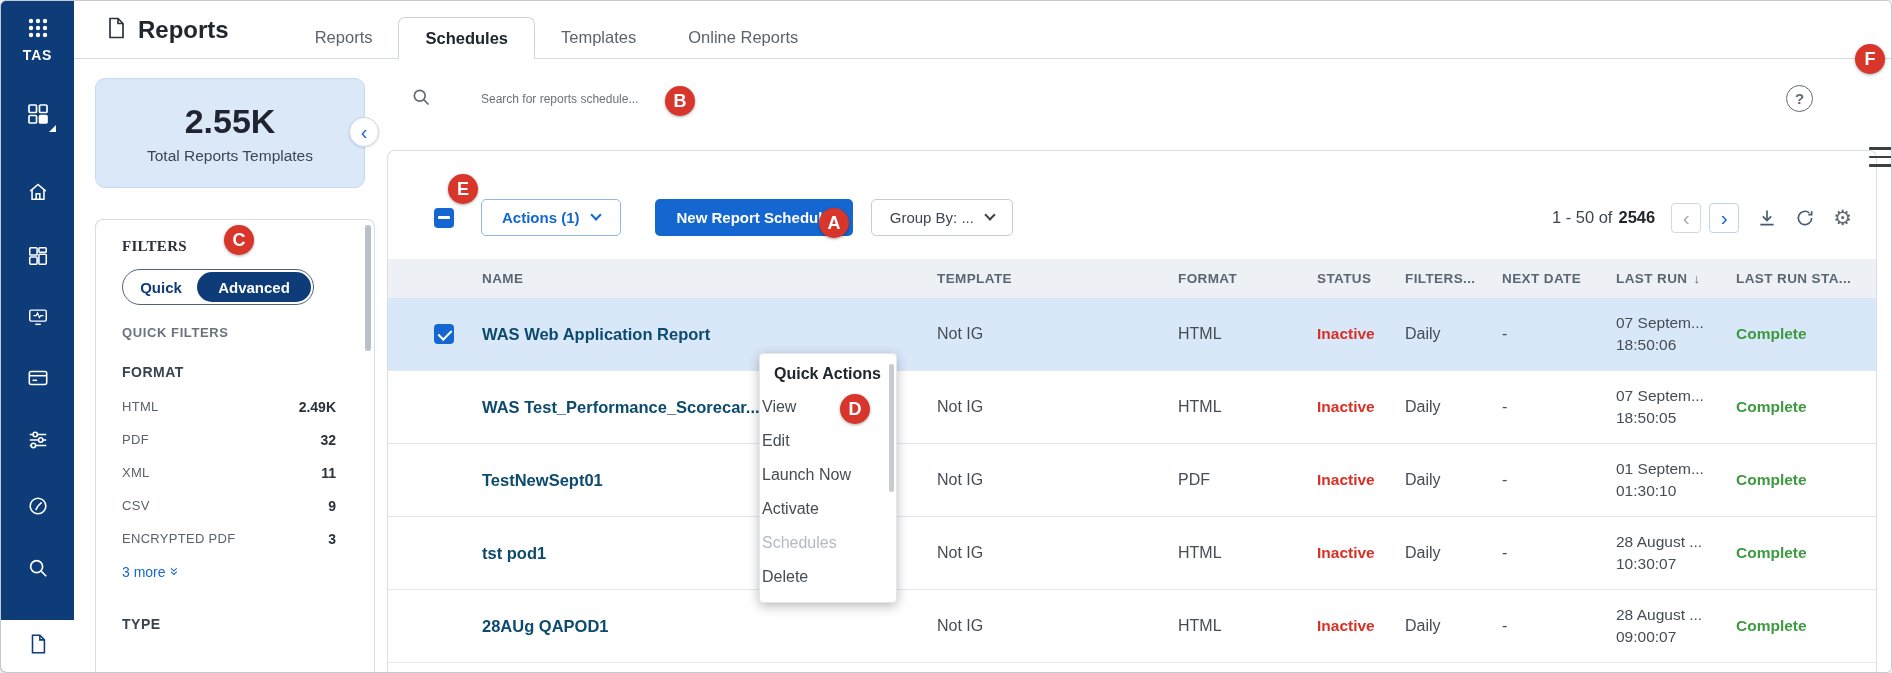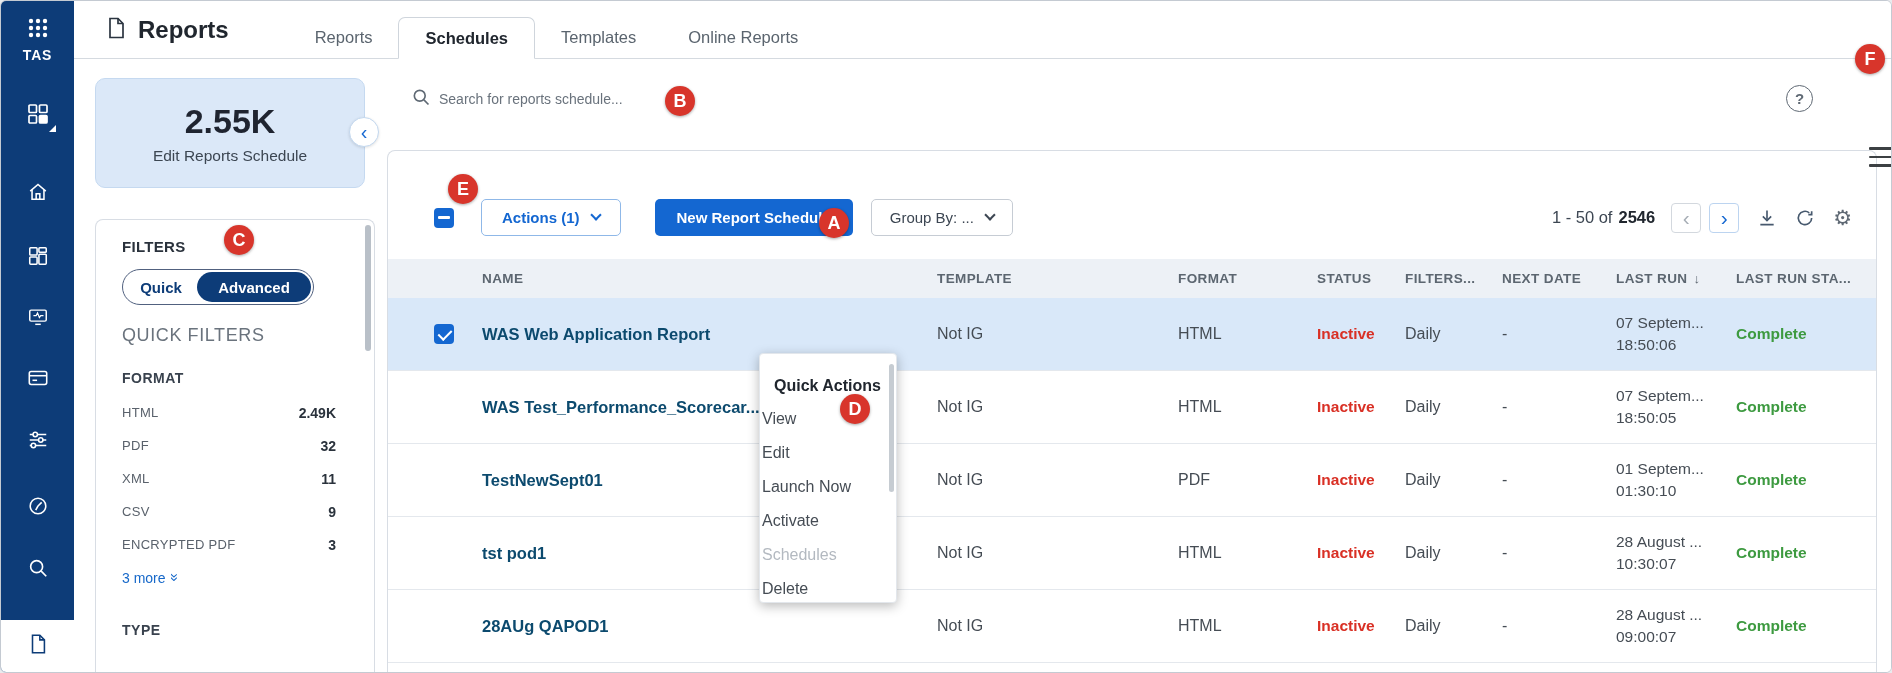--- a/index.html
+++ b/index.html
@@ -37,41 +37,41 @@
                  border:1px solid #c5d9f0; border-radius:10px; display:flex; flex-direction:column;
                  align-items:center; justify-content:center; gap:6px; }
   .summary-value{ font-size:34px; font-weight:700; color:#1f2430; }
   .summary-label{ font-size:15.5px; color:#3c4652; }
   .collapse-btn{ position:absolute; right:-15px; top:38px; width:30px; height:30px; border-radius:50%;
                  background:#fff; border:1px solid #c3d8ef; color:#1467d1; font-size:20px; display:flex;
                  align-items:center; justify-content:center; cursor:pointer; box-shadow:0 1px 3px rgba(0,0,0,.12); }
   .filters-panel{ position:relative; margin:31px 0 0 21px; width:280px; height:480px;
                   border:1px solid #d8dde4; border-bottom:none; border-radius:8px 8px 0 0; padding:18px 20px 0 26px; }
   .panel-scroll{ position:absolute; right:3px; top:5px; width:6px; height:126px; background:#b9c0c8; border-radius:3px; cursor:grab;}
-  .filters-head{ display:flex; align-items:flex-end; gap:14px; }
+  .filters-head{ display:flex; align-items:flex-end; gap:14px;font-family:Liberation Serif, serif; }
   .filters-title{ font-size:15px; font-weight:700; color:#2a323c; letter-spacing:.3px; }
   .toggle{ margin-top:14px; width:192px; height:36px; border:1.5px solid #51617f; border-radius:18px;
            display:flex; padding:2px; }
   .seg{ display:flex; align-items:center; justify-content:center; font-size:15px; font-weight:600; cursor:pointer; }
   .seg-quick{ flex:0 0 72px; color:#0d3c78; }
   .seg-adv{ flex:1; background:#0d3c78; color:#fff; border-radius:15px; }
-  .qf-head{ margin-top:20px; font-size:18px; font-weight:400; color:#6a737d; letter-spacing:.6px; }
+  .qf-head{ margin-top:20px; font-size:13px; font-weight:700; color:#6a737d; letter-spacing:.6px; }
   .sec-head{ margin-top:24px; font-size:14px; font-weight:700; color:#39424e; letter-spacing:.5px; }
   .fl-list{ margin-top:10px; width:214px; }
   .fl-item{ display:flex; justify-content:space-between; align-items:center; height:33px; cursor:pointer; }
   .fl-label{ font-size:13px; color:#5a626c; letter-spacing:.3px; }
   .fl-count{ font-size:14px; font-weight:700; color:#2a323c; }
   .more-link{ margin-top:8px; display:flex; align-items:center; gap:5px; color:#1668c9; font-size:14px; cursor:pointer; }
   .more-icn{ display:inline-block; transform:rotate(90deg); font-size:15px; }
   .type-head{ margin-top:36px; }
 
   
   .content{ flex:1; min-width:0; padding:0 14px 0 12px; position:relative; display:flex; flex-direction:column; }
   .search-row{ margin-top:19px; height:44px; display:flex; align-items:center; padding-left:24px; gap:8px; }
-  .search-input{ flex:1; border:none; outline:none; font-size:14px; color:#2a323c; background:transparent; }
+  .search-input{ flex:1; border:none; outline:none; font-size:12px; color:#2a323c; background:transparent;margin-left:42px; }
   .search-input::placeholder{ color:#69727c; }
   .help-btn{ width:27px; height:27px; border:1.5px solid #5f6974; border-radius:50%; color:#5f6974;
              font-size:15px; font-weight:700; display:flex; align-items:center; justify-content:center;
              margin-right:64px; cursor:pointer; }
   .hamburger{ position:absolute; right:-4px; top:88px; width:26px; height:20px; display:flex;
               flex-direction:column; justify-content:space-between; cursor:pointer; }
   .hamburger .bar{ height:2.6px; background:#3c4043; border-radius:1px; }
 
   .card{ margin-top:31px; border:1px solid #d8dde4; border-bottom:none; border-radius:8px 8px 0 0;
          background:#fff; height:560px; }
@@ -108,21 +108,21 @@
   .td-check{ display:flex; justify-content:flex-start; padding-left:46px; }
   .name-link{ font-size:16.5px; font-weight:700; color:#0c4a6e; text-decoration:none; cursor:pointer; }
   .status{ font-size:15.5px; font-weight:700; color:#d93025; }
   .complete{ font-size:15.5px; font-weight:700; color:#3d9a40; }
   .lastrun{ display:flex; flex-direction:column; line-height:1.4; font-size:15.5px; }
 
   
   .context-menu{ position:absolute; left:758px; top:352px; width:138px; height:250px; background:#fff;
                  border:1px solid #e3e7ec; border-radius:4px; box-shadow:0 3px 12px rgba(0,0,0,.28);
                  overflow:hidden; z-index:50; }
-  .cm-title{ padding:23px 14px 7px; font-size:16px; font-weight:700; color:#20262e; }
+  .cm-title{ padding:11px 14px 7px; font-size:16px; font-weight:700; color:#20262e; }
   .cm-item{ padding:8px 2px; font-size:16px; color:#454c54; cursor:pointer; }
   .cm-item.disabled{ color:#b3b9c0; cursor:default; }
   .cm-scroll{ position:absolute; right:2px; top:10px; width:5px; height:128px; background:#c6ccd2; border-radius:3px; cursor:grab;}
 
   
   .badge{ position:absolute; width:30px; height:30px; border-radius:50%; background:#d8352b; color:#fff;
           font-size:18px; font-weight:700; display:flex; align-items:center; justify-content:center;
           transform:translate(-50%,-50%); z-index:60; box-shadow:0 1px 3px rgba(0,0,0,.35); }
   .badge-a{ left:833px; top:222px; } .badge-b{ left:679px; top:100px; } .badge-c{ left:238px; top:239px; }
   .badge-d{ left:854px; top:408px; } .badge-e{ left:462px; top:188px; } .badge-f{ left:1869px; top:58px; }
@@ -234,21 +234,21 @@
         <div class="tab">Templates</div>
         <div class="tab">Online Reports</div>
       </nav>
     </header>
 
     <div class="body">
 
       <div class="leftcol">
         <div class="summary-card">
           <div class="summary-value">2.55K</div>
-          <div class="summary-label">Edit Reports Schedule</div>
+          <div class="summary-label">Total Reports Templates</div>
           <div class="collapse-btn">
             <span>‹</span>
           </div>
         </div>
 
         <div class="filters-panel">
           <div class="panel-scroll"></div>
           <div class="filters-head">
             <span class="filters-title">FILTERS</span>
           </div>

